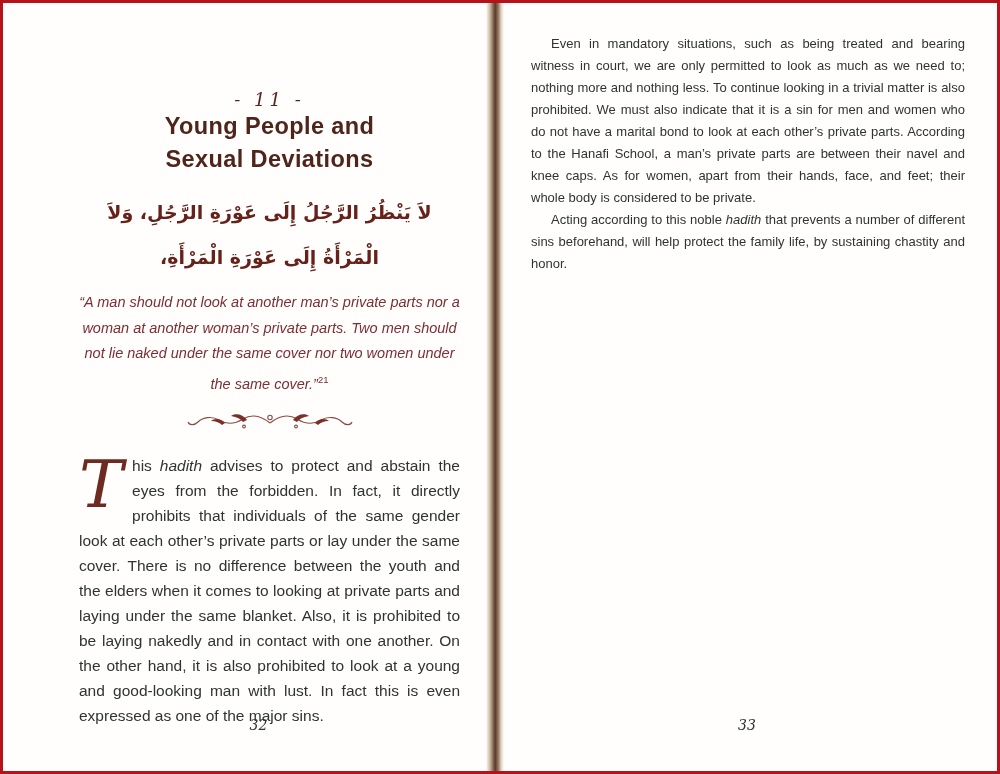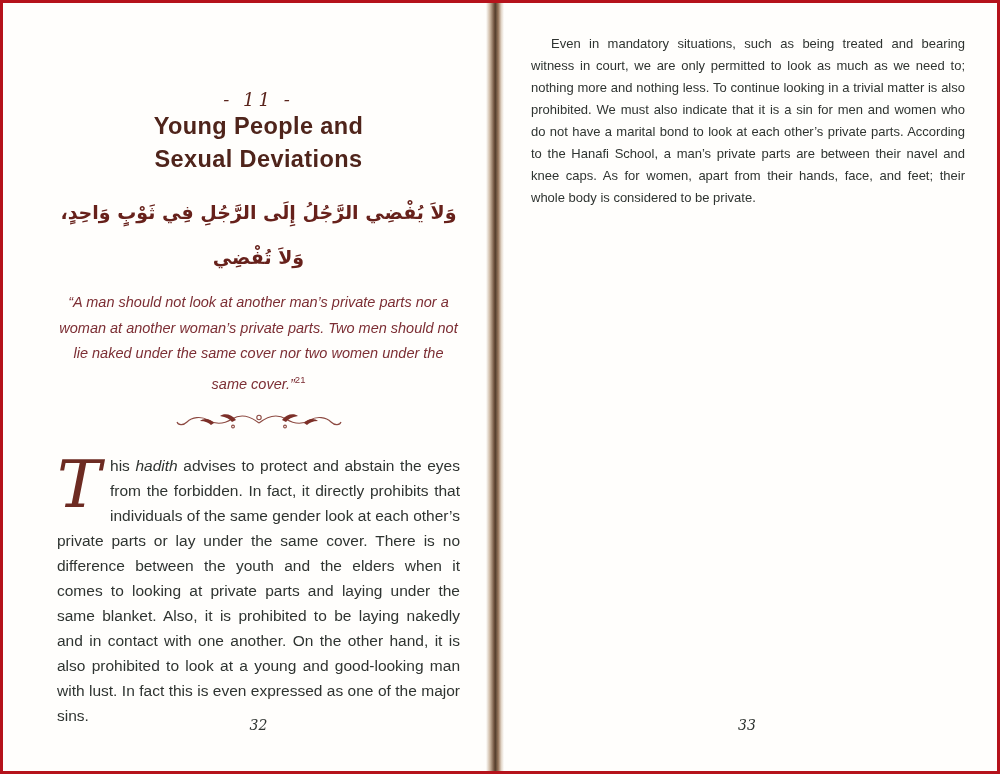--- a/index.html
+++ b/index.html
@@ -25,21 +25,21 @@
       #cdb8a2 22%,
       #6b4e3a 46%,
       #55402f 52%,
       #97765c 68%,
       #e2d6c8 85%,
       rgba(255,255,255,0) 100%);
   }
 
   
   .page { position: absolute; top: 0; bottom: 0; }
-  .page-left  { left: 0;  width: 483px; padding: 0 26px 0 54px; }
+  .page-left  { left: 0;  width: 483px; padding: 0 26px 0 76px; }
   .page-right { left: 501px; right: 0;  padding: 30px 32px 0 27px; }
 
   
   .chapter-number {
     margin-top: 86px;
     text-align: center;
     font-family: "DejaVu Serif", serif;
     font-style: italic;
     font-size: 18px;
     letter-spacing: 4px;
@@ -124,21 +124,21 @@
   <div class="page page-left">
 
     <div class="chapter-number">- 11 -</div>
 
     <h1 class="chapter-title">
       <span style="display:block">Young People and</span>
       <span style="display:block">Sexual Deviations</span>
     </h1>
 
     <div class="arabic" lang="ar" dir="rtl">
-      <span style="display:block">وَلاَ يُفْضِي الرَّجُلُ إِلَى الرَّجُلِ فِي ثَوْبٍ وَاحِدٍ، وَلاَ تُفْضِي</span>
+      <span style="display:block">لاَ يَنْظُرُ الرَّجُلُ إِلَى عَوْرَةِ الرَّجُلِ، وَلاَ الْمَرْأَةُ إِلَى عَوْرَةِ الْمَرْأَةِ،</span>
     </div>
 
     <div class="translation">
       <span>“A man should not look at another man’s private parts nor a woman at another woman’s private parts. Two men should not lie naked under the same cover nor two women under the same cover.”</span><sup>21</sup>
     </div>
 
     <div class="ornament">
       <svg width="170" height="24" viewBox="0 0 170 24">
         <g fill="none" stroke="#8d4a42" stroke-width="1.1">
           <path d="M85,13 C75,5 66,4 58,9 C50,14 42,15 34,10 C27,6 18,7 13,12 C9,16 4,15 3,12"></path>
@@ -162,17 +162,20 @@
 
     <div class="page-number">32</div>
   </div>
 
   <div class="gutter"></div>
 
   <div class="page page-right">
 
     <p class="rp-par">Even in mandatory situations, such as being treated and bearing witness in court, we are only permitted to look as much as we need to; nothing more and nothing less. To continue looking in a trivial matter is also prohibited. We must also indicate that it is a sin for men and women who do not have a marital bond to look at each other’s private parts. According to the Hanafi School, a man’s private parts are between their navel and knee caps. As for women, apart from their hands, face, and feet; their whole body is considered to be private.</p>
 
+    <p class="rp-par">
+      <span>Acting according to this noble </span><span class="ital">hadith</span><span> that prevents a number of different sins beforehand, will help protect the family life, by sustaining chastity and honor.</span>
+    </p>
 
     <div class="page-number">33</div>
   </div>
 
 </div>
 
 </body></html>

